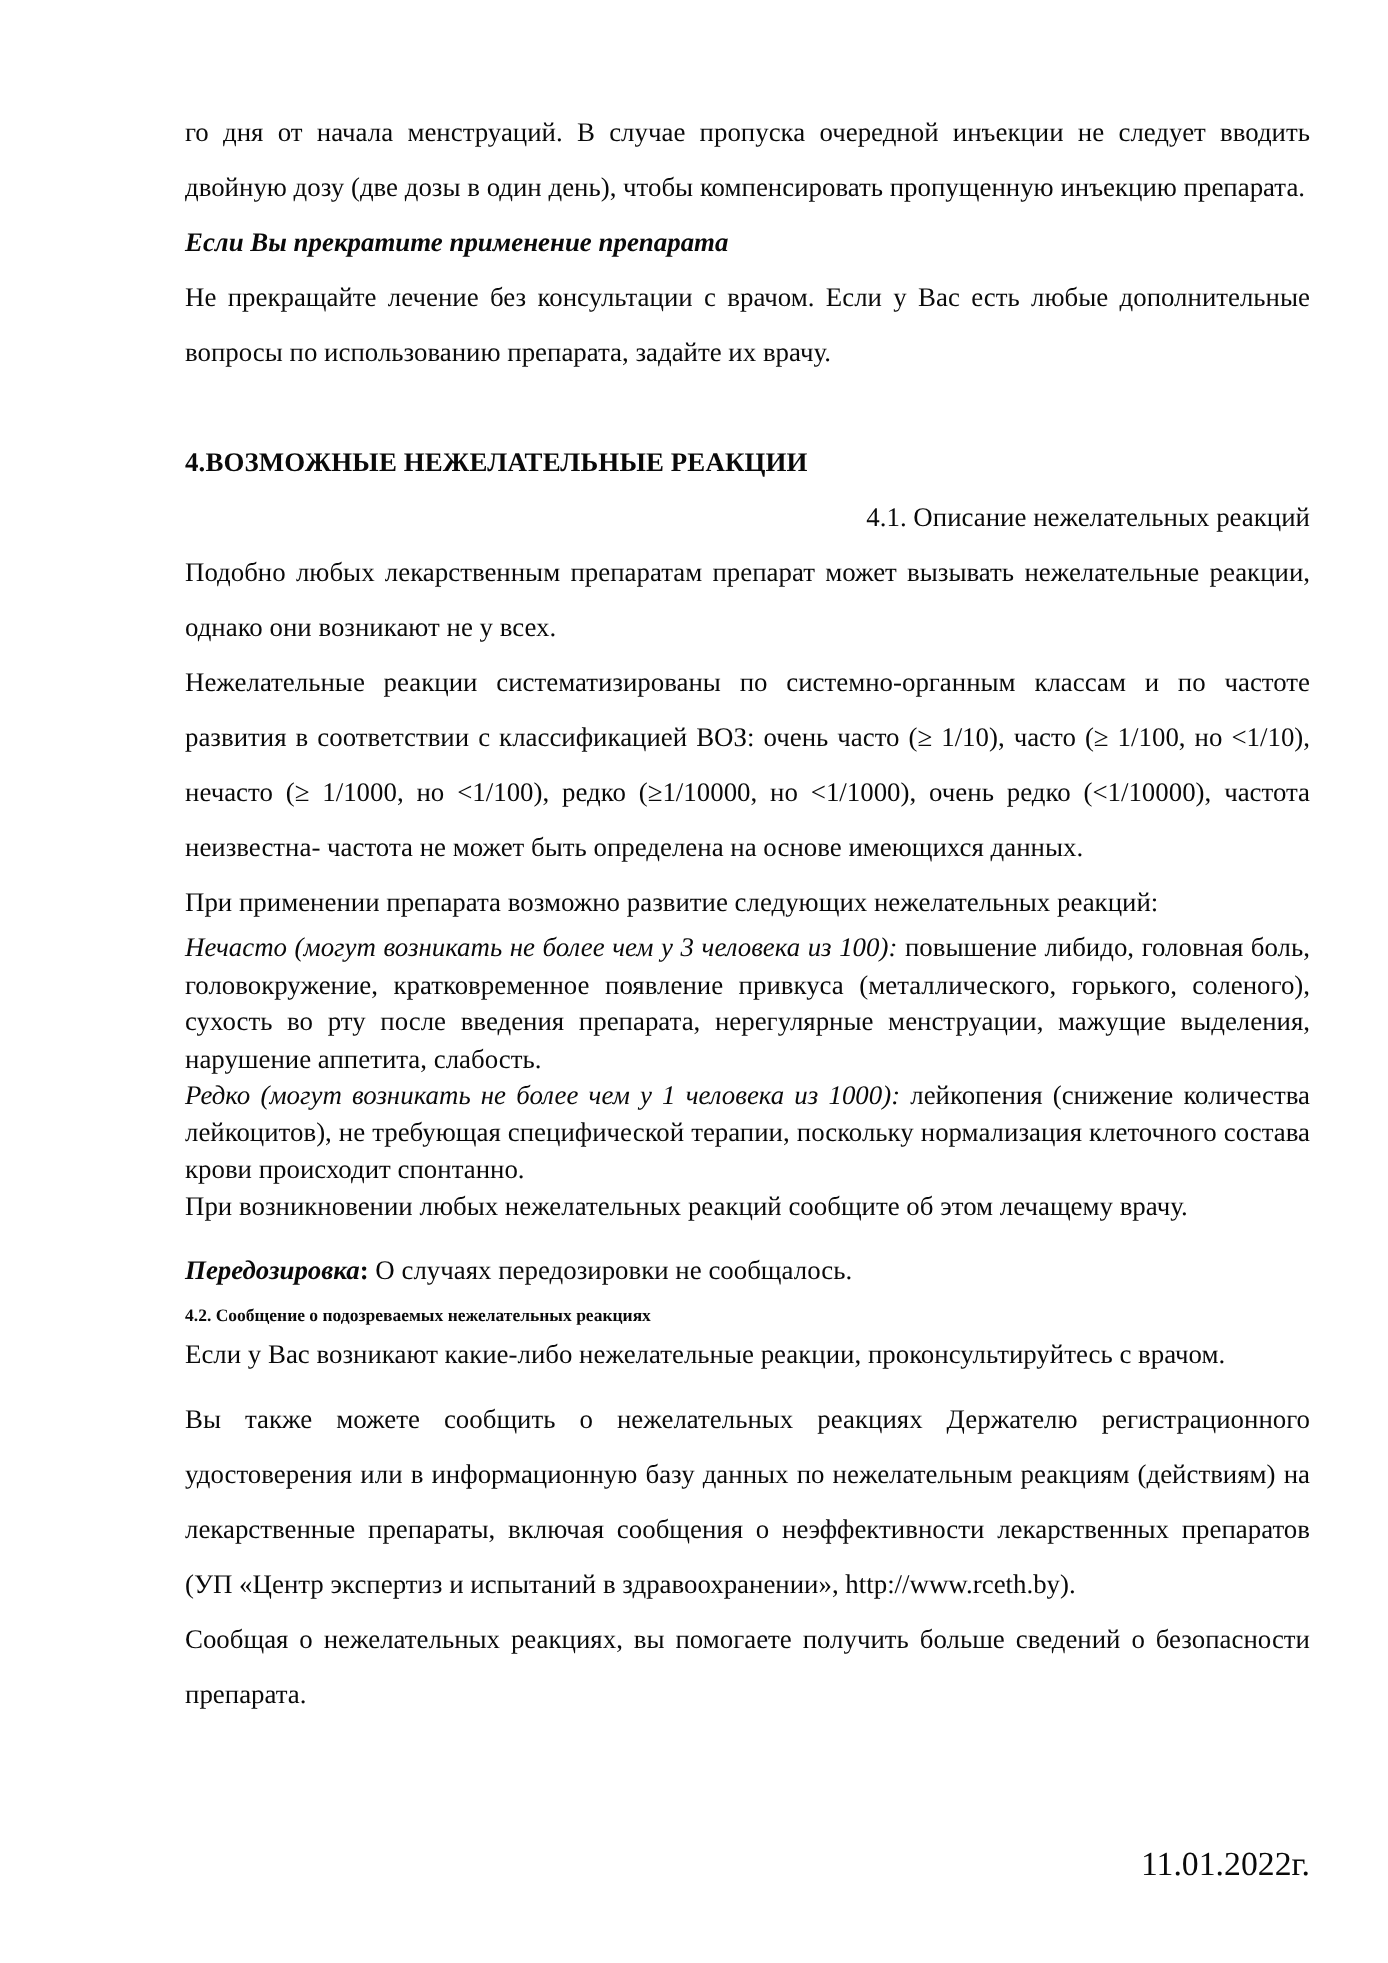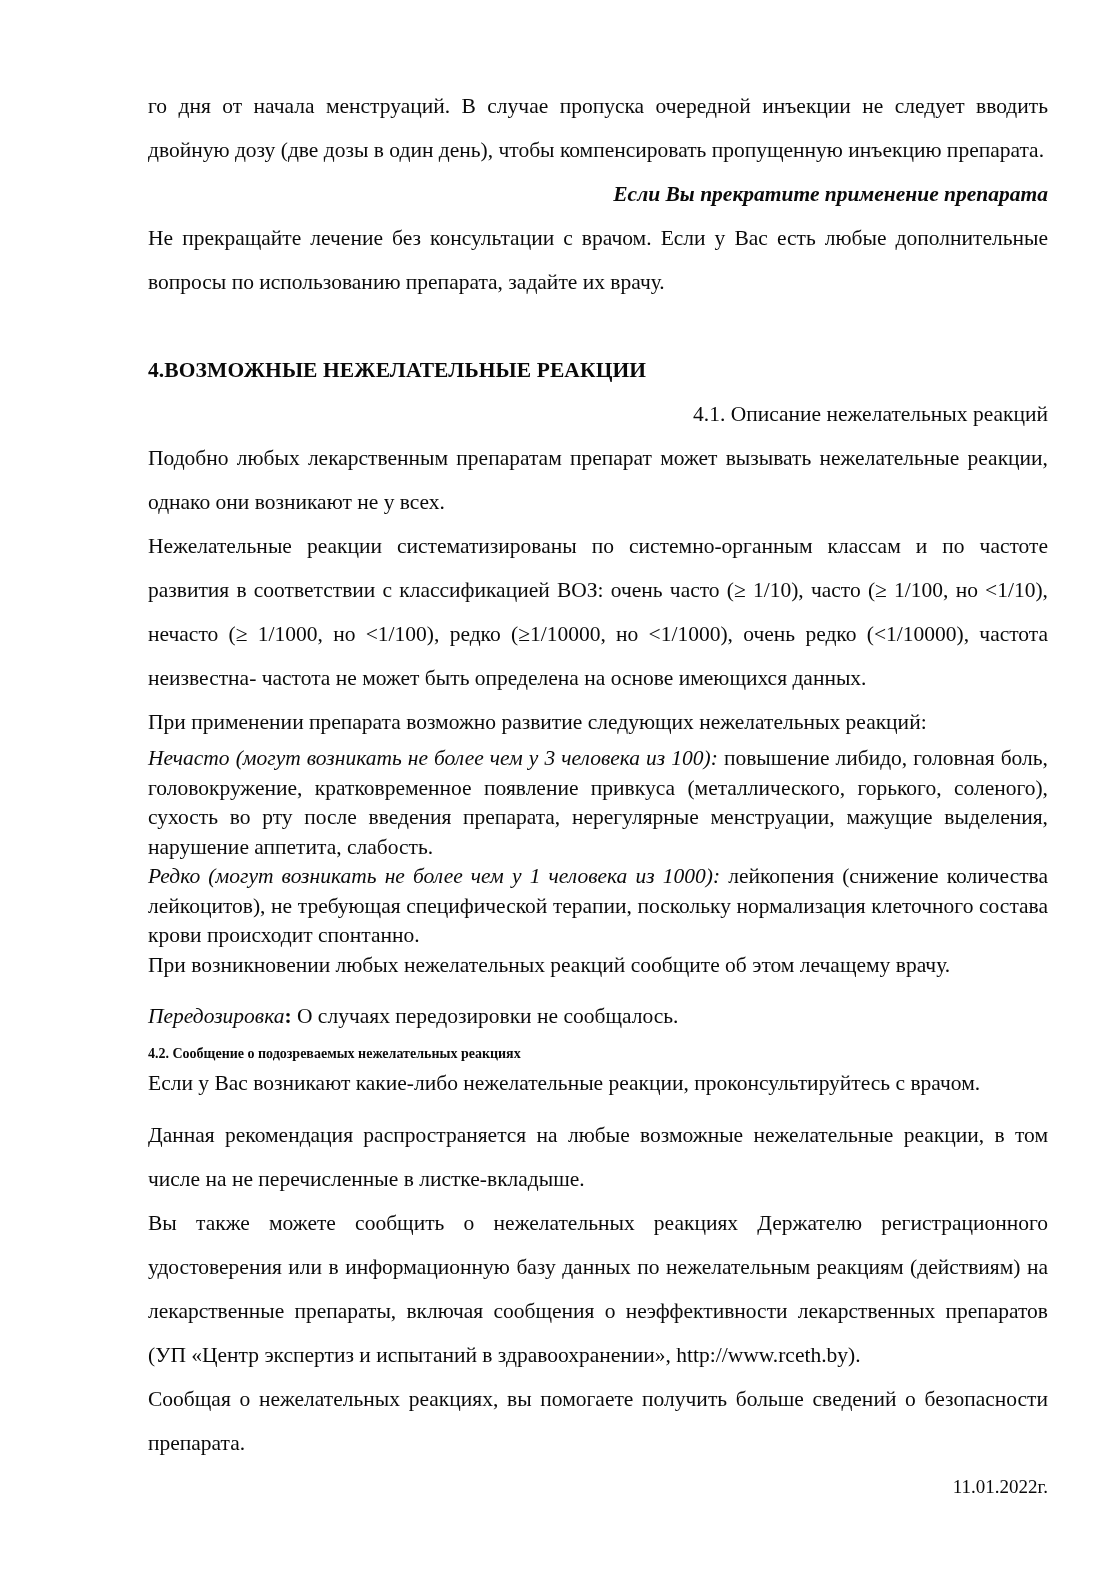--- a/index.html
+++ b/index.html
@@ -61,34 +61,34 @@
     line-height: 31px;
     text-align: left;
   }
   .h-sub b { font-weight: bold; }
   .h-bolditalic {
     margin: 0;
     font-size: 21.5px;
     font-weight: bold;
     font-style: italic;
     line-height: 44px;
-    text-align: right;
+    text-align: left;
   }
   .em-i { font-style: italic; }
-  .em-bi { font-style: italic; font-weight: normal; }
+  .em-bi { font-style: italic; font-weight: bold; }
   .b { font-weight: bold; }
   
   .gap-sec { height: 44px; }
   
   .footer-date {
     position: absolute;
     right: 62px;
     top: 1476px;
     font-family: "Liberation Serif", "DejaVu Serif", serif;
-    font-size: 19px;
+    font-size: 27px;
     color: #0a0a0a;
     white-space: nowrap;
   }
 </style>
 </head>
 <body>
 
 <div class="page">
   <div class="content">
 
@@ -126,21 +126,20 @@
     <p class="p-loose">
       <span class="em-bi">Передозировка</span><span class="b">:</span><span> О случаях передозировки не сообщалось.</span>
     </p>
 
     <h3 class="h-sub">
       <span>4.2. </span><b>Сообщение о подозреваемых нежелательных реакциях</b>
     </h3>
 
     <p class="p-tight-gap">Если у Вас возникают какие-либо нежелательные реакции, проконсультируйтесь с врачом.</p>
 
-    <p class="p-loose">Данная рекомендация распространяется на любые возможные нежелательные реакции, в том числе на не перечисленные в листке-вкладыше.</p>
 
     <p class="p-loose">Вы также можете сообщить о нежелательных реакциях Держателю регистрационного удостоверения или в информационную базу данных по нежелательным реакциям (действиям) на лекарственные препараты, включая сообщения о неэффективности лекарственных препаратов (УП «Центр экспертиз и испытаний в здравоохранении», http://www.rceth.by).</p>
 
     <p class="p-loose">Сообщая о нежелательных реакциях, вы помогаете получить больше сведений о безопасности препарата.</p>
 
   </div>
 
   <div class="footer-date">11.01.2022г.</div>
 </div>
 

